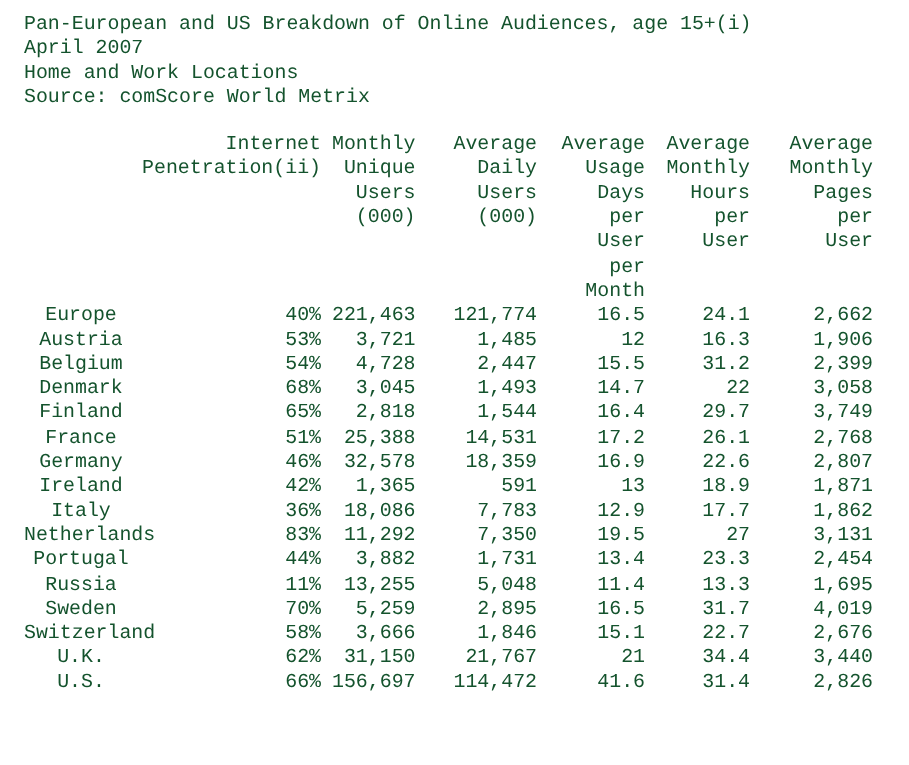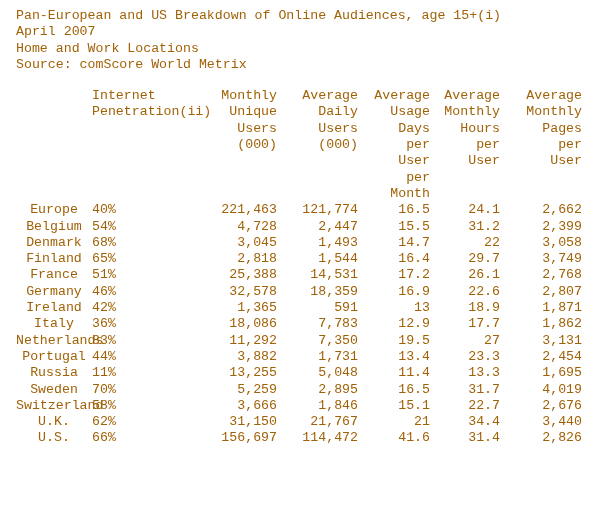--- a/index.html
+++ b/index.html
@@ -8,21 +8,21 @@
     background: #ffffff;
   }
   .page {
     position: relative;
     width: 606px;
     height: 510px;
     box-sizing: border-box;
     padding: 8px 0 0 16px;
     overflow: hidden;
     background: #ffffff;
-    color: #a16207;
+    color: #14532d;
     font-family: "Liberation Mono", "DejaVu Sans Mono", monospace;
     font-size: 13.25px;
     line-height: 16.3px;
   }
   .title-block div {
     white-space: nowrap;
   }
   table.audience {
     border-collapse: collapse;
     table-layout: fixed;
@@ -37,21 +37,21 @@
     line-height: 16.3px;
     vertical-align: top;
     overflow: visible;
   }
   thead th {
     white-space: pre-line;
     padding-bottom: 11px;
   }
   td { white-space: nowrap; height: 16.3px; }
   .c-country { text-align: center; }
-  .c-center  { text-align: left; }
+  .c-center  { text-align: right; }
   .c-right   { text-align: right; }
   th.h-days  { padding-right: 8px; }
 </style>
 </head>
 <body>
 
 <div class="page">
 
   <div class="title-block">
     <div>Pan-European and US Breakdown of Online Audiences, age 15+(i)</div>
@@ -106,20 +106,29 @@
         <tr>
           <td class="c-country">Europe</td>
           <td class="c-center">40%</td>
           <td class="c-right">221,463</td>
           <td class="c-right">121,774</td>
           <td class="c-right">16.5</td>
           <td class="c-right">24.1</td>
           <td class="c-right">2,662</td>
         </tr>
         <tr>
+          <td class="c-country">Austria</td>
+          <td class="c-center">53%</td>
+          <td class="c-right">3,721</td>
+          <td class="c-right">1,485</td>
+          <td class="c-right">12</td>
+          <td class="c-right">16.3</td>
+          <td class="c-right">1,906</td>
+        </tr>
+        <tr>
           <td class="c-country">Belgium</td>
           <td class="c-center">54%</td>
           <td class="c-right">4,728</td>
           <td class="c-right">2,447</td>
           <td class="c-right">15.5</td>
           <td class="c-right">31.2</td>
           <td class="c-right">2,399</td>
         </tr>
         <tr>
           <td class="c-country">Denmark</td>

